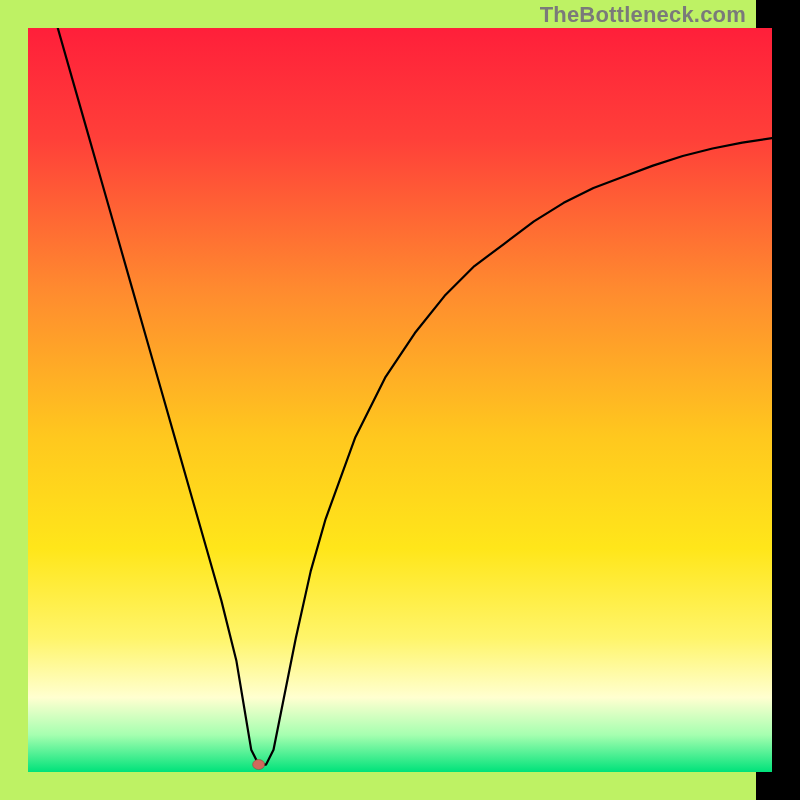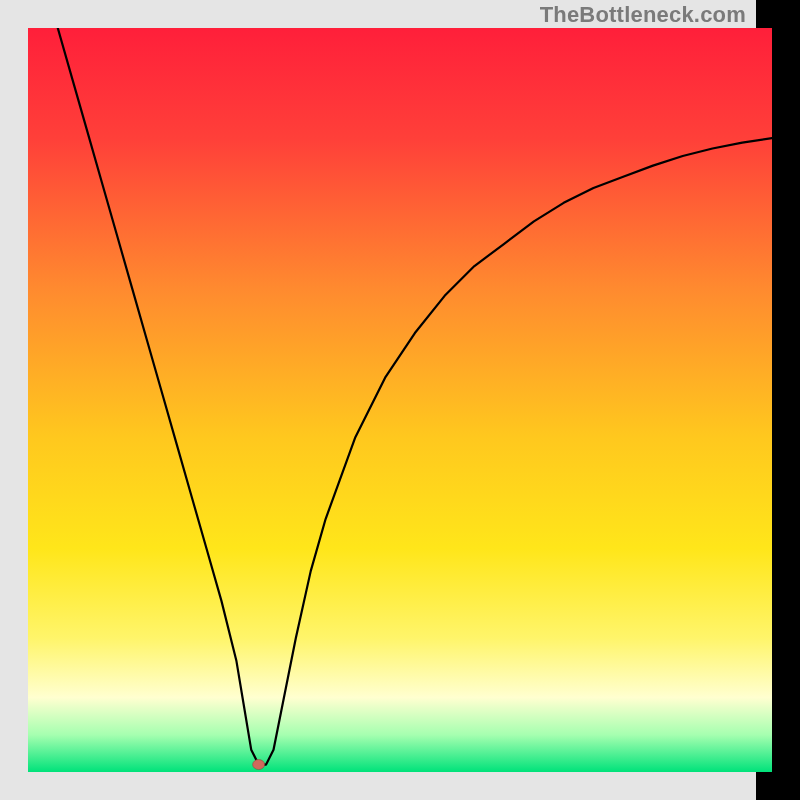--- a/index.html
+++ b/index.html
@@ -8,21 +8,21 @@
     width: 800px;
     height: 800px;
     background: #000;
     font-family: Arial, Helvetica, sans-serif;
     overflow: hidden;
   }
   .frame {
     position: relative;
     width: 756px;
     height: 800px;
-    background: #e5e5e5;
+    background: #bef264;
   }
   .watermark {
     position: absolute;
     top: 2px;
     right: 10px;
     color: #7a7a7a;
     font-size: 22px;
     font-weight: 600;
     letter-spacing: 0.2px;
     user-select: none;

